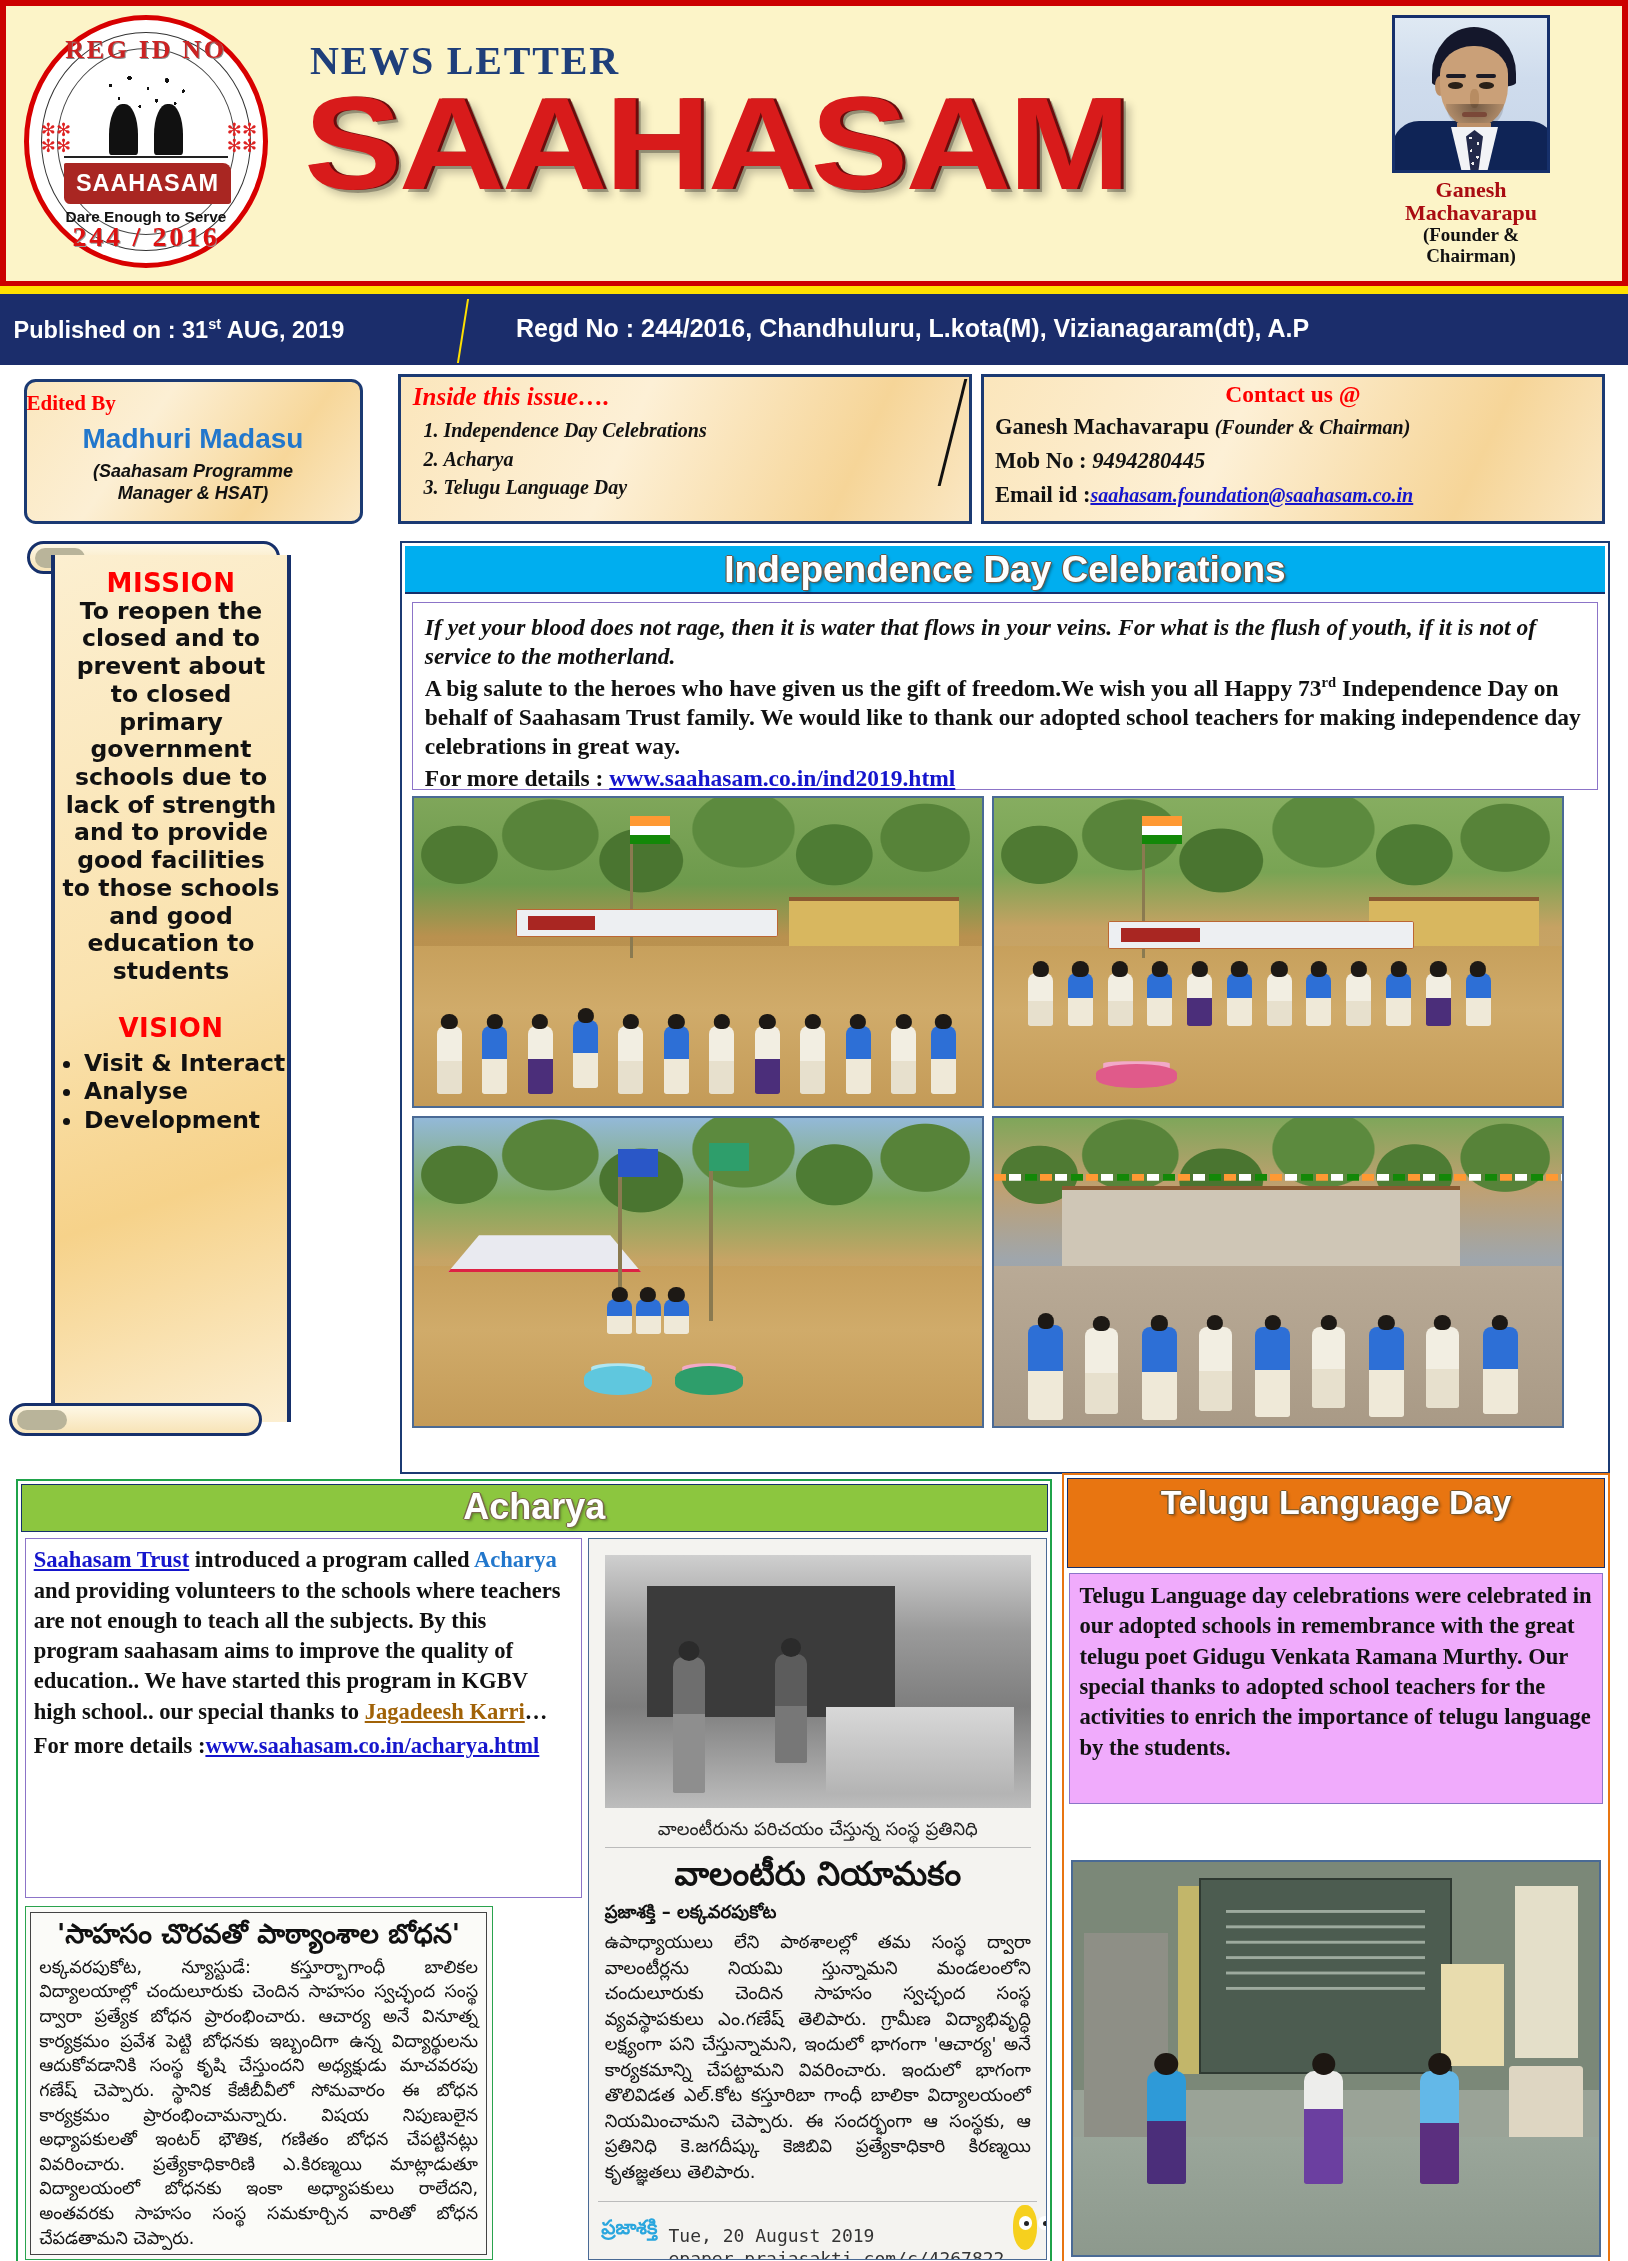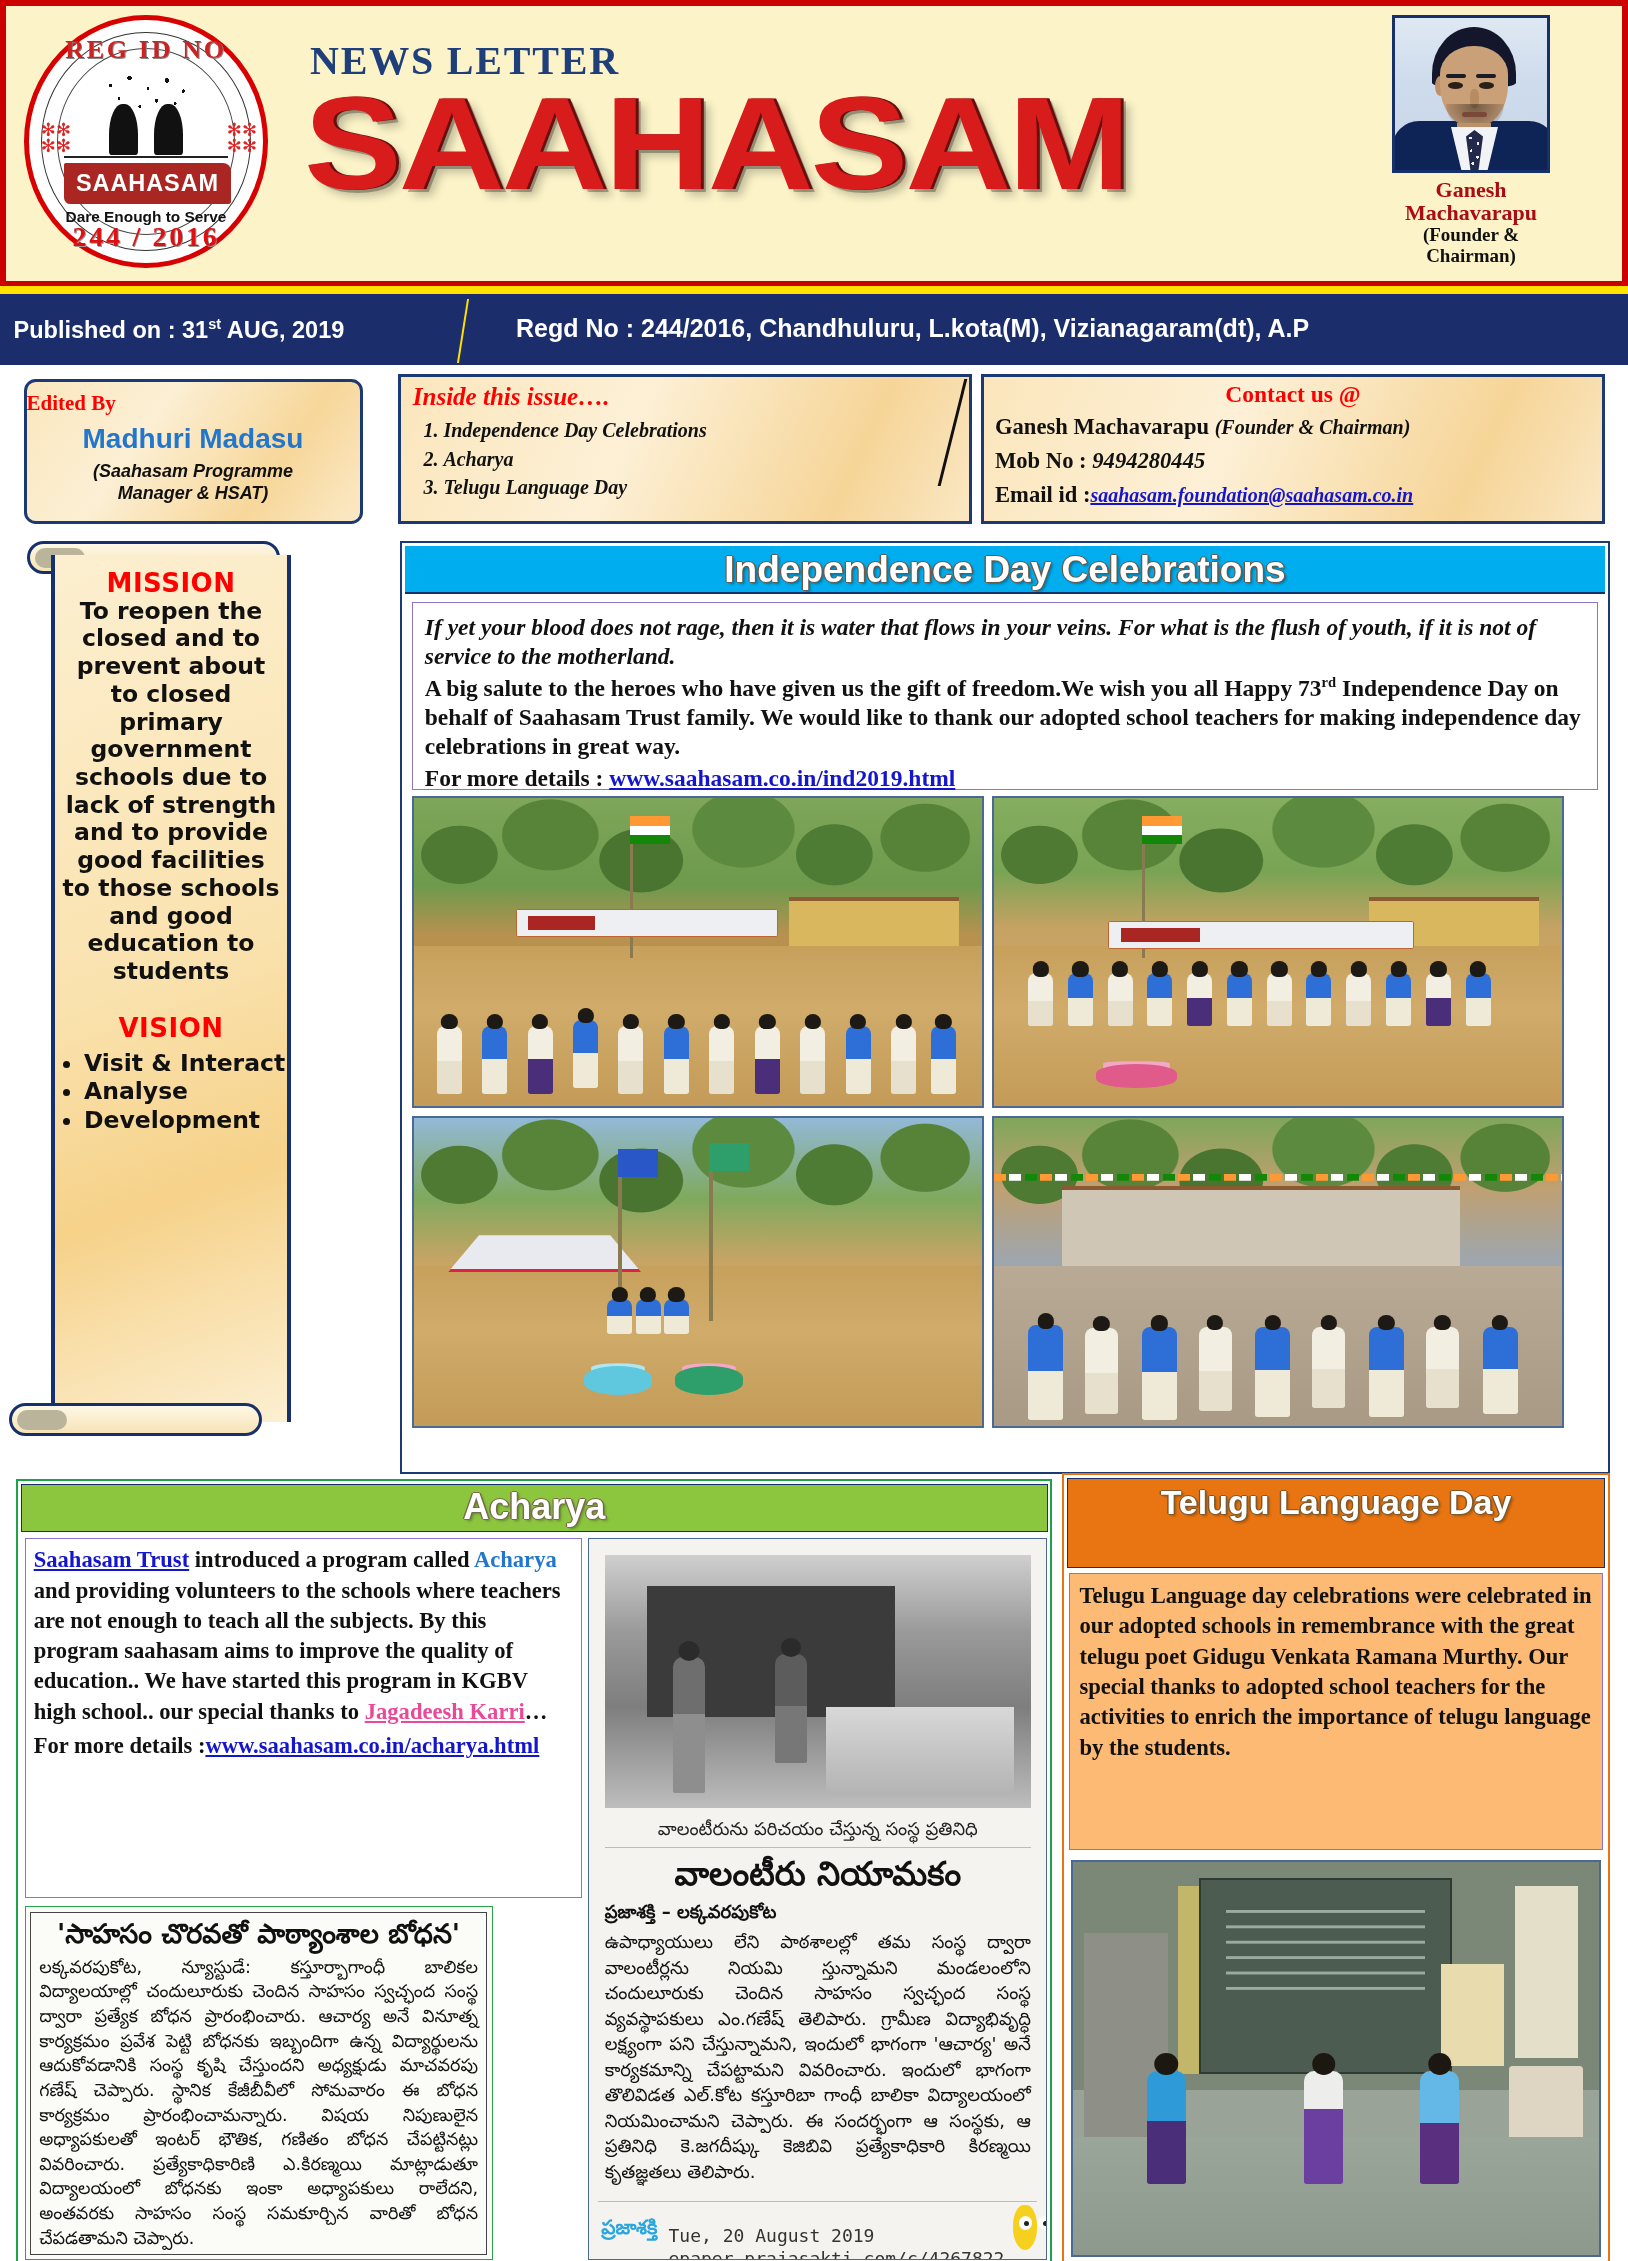--- a/index.html
+++ b/index.html
@@ -404,21 +404,21 @@
   }
   .ach-text {
     position:absolute; left:6.3px; top:57px; width:557px; height:360px;
     border:1.4px solid #8C74C8; background:#fff; padding:6.3px 8.1px;
   }
   .ach-text p {
     font:700 22.6px/1.34 "Liberation Serif", serif; color:#111;
   }
   .ach-text a.trust { color:#1515CC; text-decoration:underline; }
   .ach-text .acc { color:#2277CC; }
-  .ach-text a.name { color:#ec4899; text-decoration:underline; }
+  .ach-text a.name { color:#a16207; text-decoration:underline; }
   .ach-more {
     margin-top:4.5px;
     font:700 17px/1.2 "Liberation Serif", serif; color:#111;
   }
   .ach-more a { color:#1515CC; text-decoration:underline; }
 
   .ach-clip {
     position:absolute; left:570px; top:57px; width:459px; height:722px;
     border:1.8px solid #4A6A95; background:#F4F3F0; overflow:hidden;
   }
@@ -500,22 +500,22 @@
   .tlg-head {
     position:absolute; left:2.7px; top:2.7px; right:2.7px; height:90px;
     background:#E87511; border:1.8px solid #16306B;
   }
   .tlg-head span {
     display:block; text-align:center; padding-top:5.4px;
     font:700 34px/1.1 "Liberation Sans", sans-serif; color:#ffffff;
     text-shadow:1.4px 0 0 #7a5a30, -1.4px 0 0 #7a5a30, 0 1.4px 0 #7a5a30, 0 -1.4px 0 #7a5a30, 2.3px 2.3px 2.7px rgba(0,0,0,.3);
   }
   .tlg-text {
-    position:absolute; left:5.4px; top:98px; right:5.4px; height:277px;
-    border:1.4px solid #8C74C8; background:#fdba74; padding:7.2px 9px;
+    position:absolute; left:5.4px; top:98px; right:5.4px; height:231px;
+    border:1.4px solid #8C74C8; background:#f0abfc; padding:7.2px 9px;
   }
   .tlg-text p {
     font:700 22.6px/1.34 "Liberation Serif", serif; color:#111;
   }
   .tlg-photo {
     position:absolute; left:7.2px; top:385px; right:7.2px; bottom:6.3px;
     border:2.3px solid #4A6A95; overflow:hidden;
     background:linear-gradient(#7b8878 0 58%, #9aa397 58% 100%);
   }
   .tlg-board {

